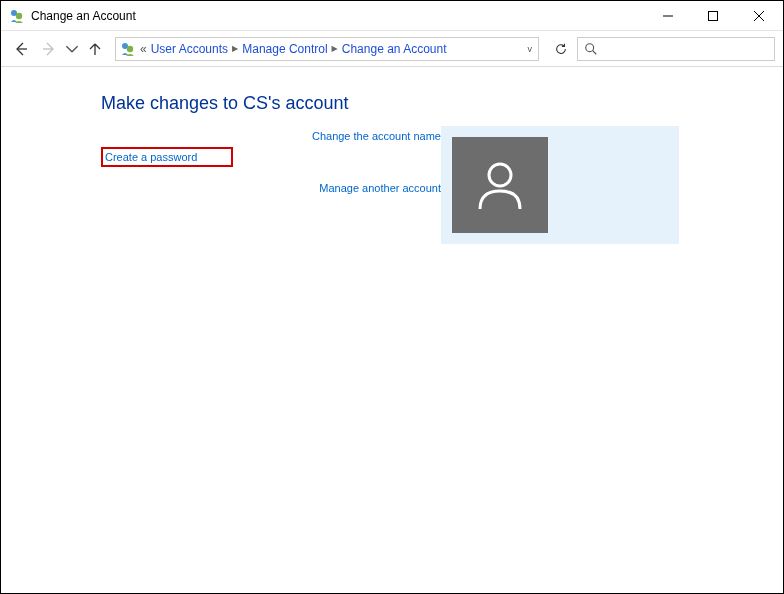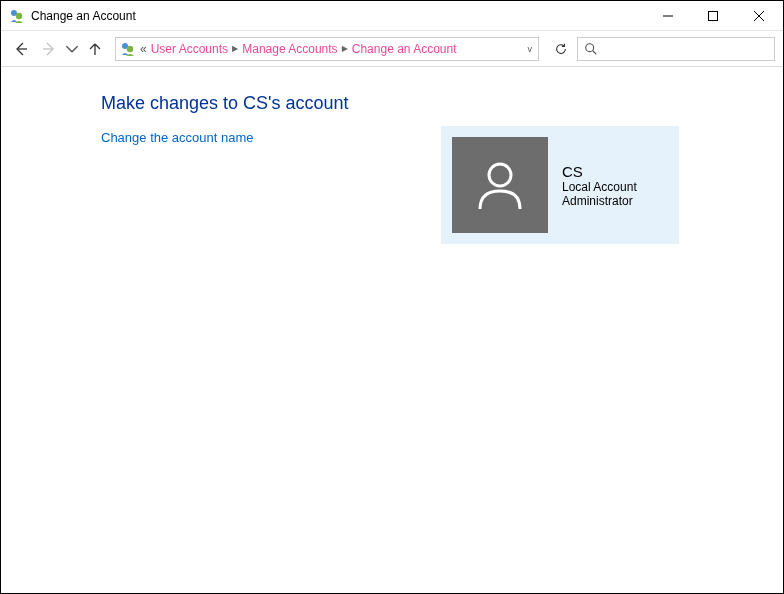--- a/index.html
+++ b/index.html
@@ -10,34 +10,34 @@
     .win-controls { display: flex; height: 100%; }
     .win-btn { width: 45px; height: 100%; display: flex; align-items: center; justify-content: center; font-size: 10px; color: #000; }
     .win-btn.close { width: 48px; }
     .toolbar { height: 36px; display: flex; align-items: center; padding: 0 8px; border-bottom: 1px solid #dcdcdc; gap: 4px; }
     .nav-btn { width: 24px; height: 24px; display: flex; align-items: center; justify-content: center; color: #333; }
     .nav-btn.disabled { color: #b0b0b0; }
     .nav-btn svg { width: 16px; height: 16px; }
     .address { flex: 1; display: flex; align-items: center; border: 1px solid #ccc; height: 24px; padding: 0 4px; margin-left: 4px; margin-right: 4px; }
     .addr-icon { width: 16px; height: 16px; margin-right: 4px; flex-shrink: 0; }
     .chevrons { color: #555; margin-right: 2px; }
-    .crumb { color: #ec4899; padding: 0 2px; white-space: nowrap; }
+    .crumb { color: #1d4ed8; padding: 0 2px; white-space: nowrap; }
     .crumb-sep { color: #666; padding: 0 2px; font-size: 8px; }
     .addr-spacer { flex: 1; }
     .dropdown-arrow { color: #555; margin-right: 2px; font-size: 9px; }
     .refresh-btn { width: 24px; height: 24px; display: flex; align-items: center; justify-content: center; margin-left: 2px; }
     .searchbox { width: 198px; border: 1px solid #ccc; height: 24px; display: flex; align-items: center; padding: 0 6px; }
     .searchbox input { border: none; outline: none; flex: 1; font-size: 12px; color: #666; font-style: normal; }
     .searchbox input::placeholder { color: #666; }
     .search-icon { width: 14px; height: 14px; color: #555; }
     .content { padding: 26px 10px 0 100px; }
     .heading { color: #003399; font-size: 18px; font-weight: 400; margin-bottom: 12px; }
     .main-area { display: flex; align-items: flex-start; }
     .links { width: 340px; }
-    .link { color: #0066cc; font-size: 13px; padding: 4px 0; cursor: pointer; }
+    .link { color: #0066cc; font-size: 11px; padding: 4px 0; cursor: pointer; text-align: right; }
     .link.highlighted { border: 2px solid #d00000; display: inline-block; padding: 2px 34px 2px 2px; margin: 1px 0; }
     .link-gap { height: 10px; }
     .account-card { width: 238px; background: #e6f2fb; padding: 11px; display: flex; align-items: center; }
     .avatar-box { width: 96px; height: 96px; background: #6d6d6d; display: flex; align-items: center; justify-content: center; margin-right: 14px; flex-shrink: 0; }
     .avatar-box svg { width: 56px; height: 56px; }
     .acct-info { display: flex; flex-direction: column; }
     .acct-name { font-size: 15px; color: #000; }
     .acct-line { font-size: 12px; color: #000; }
   </style>
 </head>
@@ -101,21 +101,21 @@
       <svg viewBox="0 0 16 16">
           <circle cx="5" cy="5" r="3" fill="#4a90d9"></circle>
           <circle cx="10" cy="8" r="3.2" fill="#7cb342"></circle>
           <path d="M2 14 Q5 10 8 14" fill="#4a90d9"></path>
           <path d="M6 15 Q10 11 14 15" fill="#7cb342"></path>
         </svg>
     </span>
     <span class="chevrons">«</span>
     <span class="crumb">User Accounts</span>
     <span class="crumb-sep">▶</span>
-    <span class="crumb">Manage Accounts</span>
+    <span class="crumb">Manage Control</span>
     <span class="crumb-sep">▶</span>
     <span class="crumb">Change an Account</span>
     <span class="addr-spacer"></span>
     <span class="dropdown-arrow">v</span>
   </div>
   <div class="refresh-btn">
     <svg viewBox="0 0 16 16" width="14" height="14">
         <path d="M13 8 A5 5 0 1 1 11.5 4.5 M12 2 L12 5 L9 5" fill="none" stroke="#333" stroke-width="1.2"></path>
       </svg>
   </div>
@@ -127,29 +127,26 @@
         </svg>
     </span>
   </div>
 </div>
 
 <div class="content">
   <div class="heading">Make changes to CS's account</div>
   <div class="main-area">
     <div class="links">
       <div class="link">Change the account name</div>
+      <div><span class="link highlighted">Create a password</span></div>
       <div class="link-gap"></div>
+      <div class="link">Manage another account</div>
     </div>
     <div class="account-card">
       <div class="avatar-box">
         <svg viewBox="0 0 56 56">
             <circle cx="28" cy="18" r="11" fill="none" stroke="#fff" stroke-width="3"></circle>
             <path d="M8 52 Q8 34 28 34 Q48 34 48 52" fill="none" stroke="#fff" stroke-width="3"></path>
           </svg>
       </div>
-      <div class="acct-info">
-        <div class="acct-name">CS</div>
-        <div class="acct-line">Local Account</div>
-        <div class="acct-line">Administrator</div>
-      </div>
     </div>
   </div>
 </div>
 
 </body></html>

